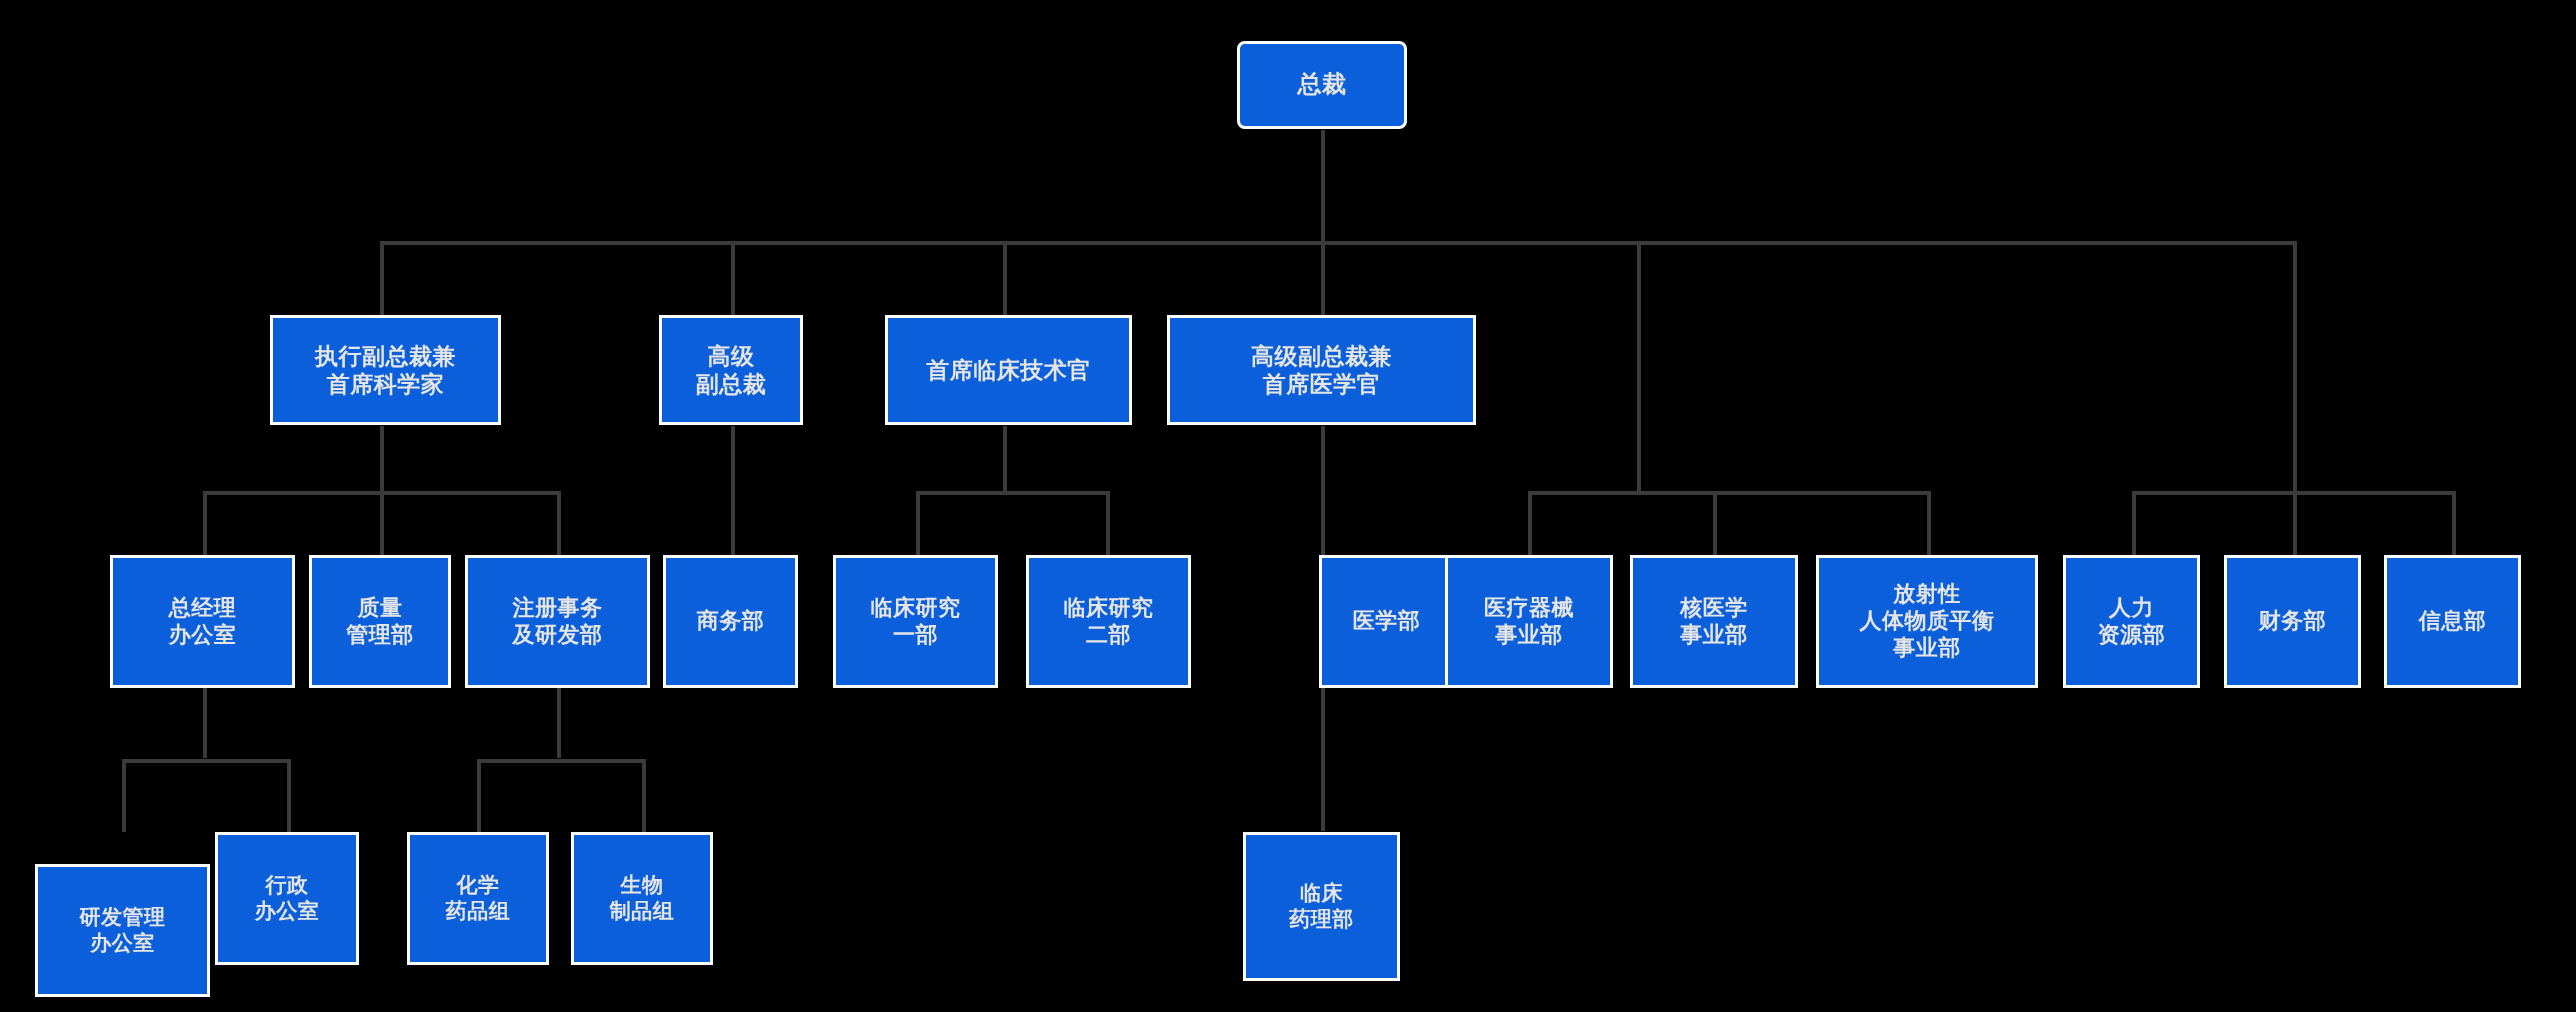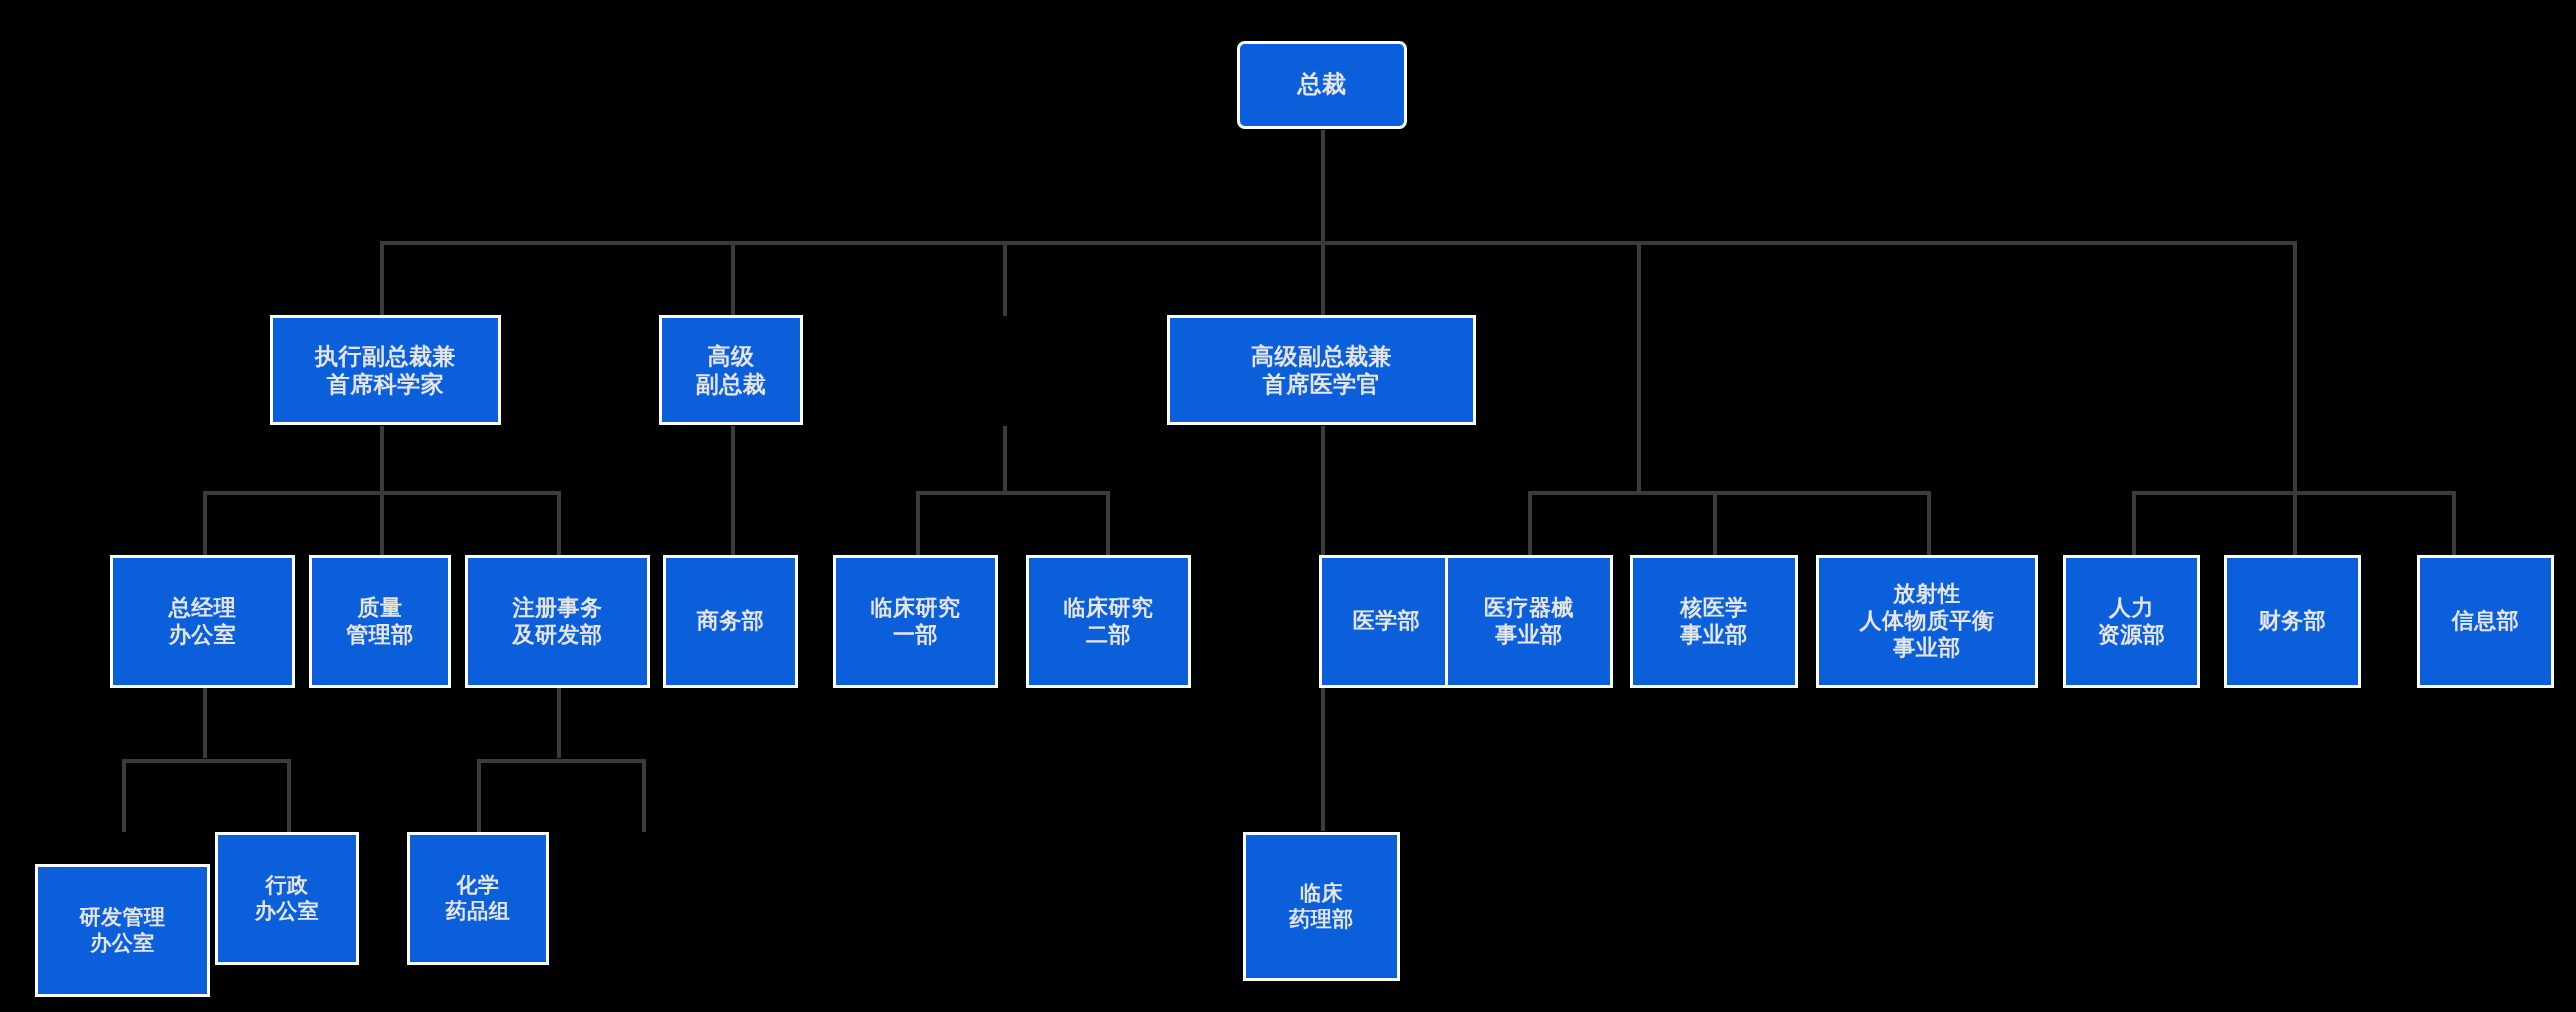--- a/index.html
+++ b/index.html
@@ -110,20 +110,23 @@
   <div class="node f-lg" style="left:270px; top:315px; width:231px; height:110px;">
     <span class="lbl">执行副总裁兼
 首席科学家</span>
   </div>
 
   <div class="node f-lg" style="left:659px; top:315px; width:144px; height:110px;">
     <span class="lbl">高级
 副总裁</span>
   </div>
 
+  <div class="node f-lg" style="left:885px; top:315px; width:247px; height:110px;">
+    <span class="lbl">首席临床技术官</span>
+  </div>
 
   <div class="node f-lg" style="left:1167px; top:315px; width:309px; height:110px;">
     <span class="lbl">高级副总裁兼
 首席医学官</span>
   </div>
 
   <div class="node f-md" style="left:110px; top:555px; width:185px; height:133px;">
     <span class="lbl">总经理
 办公室</span>
   </div>
@@ -174,39 +177,43 @@
 
   <div class="node f-md" style="left:2063px; top:555px; width:137px; height:133px;">
     <span class="lbl">人力
 资源部</span>
   </div>
 
   <div class="node f-md" style="left:2224px; top:555px; width:137px; height:133px;">
     <span class="lbl">财务部</span>
   </div>
 
-  <div class="node f-md" style="left:2384px; top:555px; width:137px; height:133px;margin-left:33px;">
+  <div class="node f-md" style="left:2384px; top:555px; width:137px; height:133px;">
     <span class="lbl">信息部</span>
   </div>
 
   <div class="node f-sm" style="left:35px; top:832px; width:175px; height:133px;margin-top:32px;">
     <span class="lbl">研发管理
 办公室</span>
   </div>
 
   <div class="node f-sm" style="left:215px; top:832px; width:144px; height:133px;">
     <span class="lbl">行政
 办公室</span>
   </div>
 
   <div class="node f-sm" style="left:407px; top:832px; width:142px; height:133px;">
     <span class="lbl">化学
 药品组</span>
   </div>
 
+  <div class="node f-sm" style="left:571px; top:832px; width:142px; height:133px;">
+    <span class="lbl">生物
+制品组</span>
+  </div>
 
   <div class="node f-sm" style="left:1243px; top:832px; width:157px; height:149px;">
     <span class="lbl">临床
 药理部</span>
   </div>
 
 </div>
 
 
 </body></html>

